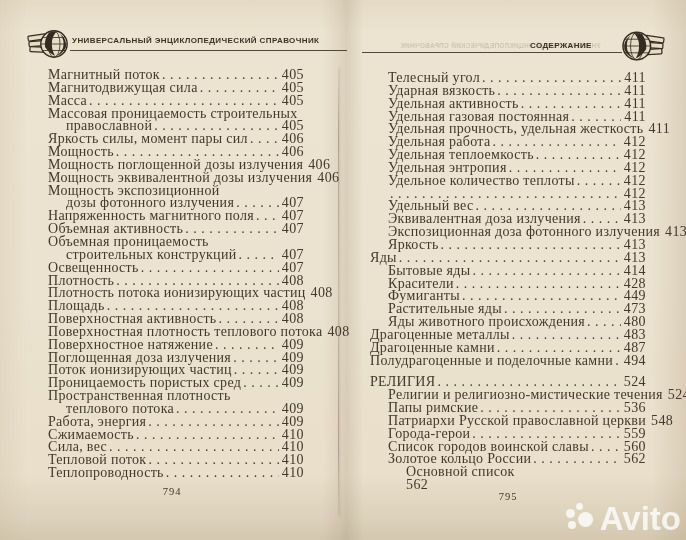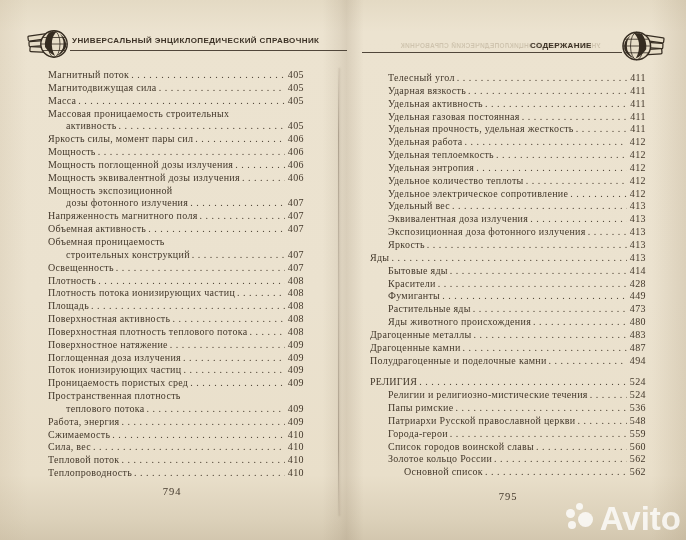--- a/index.html
+++ b/index.html
@@ -24,33 +24,33 @@
   .hdr-rule{position:absolute;height:1.4px;background:#50463a;}
   .hdr-icon{position:absolute;}
   .mirrored{transform:scaleX(-1);}
   .showthrough{
     position:absolute;left:398px;top:42px;width:205px;text-align:center;
     font-family:"Liberation Sans","DejaVu Sans",sans-serif;font-weight:bold;font-size:6.5px;
     letter-spacing:0.3px;color:#8d7d61;opacity:0.30;filter:blur(0.5px);
     transform:scaleX(-1);white-space:nowrap;overflow:hidden;
   }
   
-  .toc{position:absolute;font-size:10px;}
+  .toc{position:absolute;font-size:14px;}
   .toc-left{left:48px;top:69px;width:256px;}
   .toc-right{left:370px;top:72px;width:276px;}
   .toc-row{display:flex;align-items:baseline;height:12.85px;line-height:12.85px;white-space:nowrap;}
   .toc-row .t{flex:0 0 auto;letter-spacing:0.3px;}
   .toc-row .leader{flex:1 1 auto;overflow:hidden;margin:0 3px 0 2px;height:12.85px;}
   .toc-row .leader::after{
     content:". . . . . . . . . . . . . . . . . . . . . . . . . . . . . . . . . . . . . . . . . . . . . . . . . . . . . . . .";
     letter-spacing:0.5px;color:#4a3f31;
   }
   .toc-row .pg{flex:0 0 auto;letter-spacing:0.4px;}
   .ind1{padding-left:18px;}
-  .ind2{padding-left:34px;}
+  .ind2{padding-left:34px;flex-direction:column;}
   .toc-spacer{height:9px;}
   .folio{
     position:absolute;font-size:10.5px;letter-spacing:1px;color:#43382b;text-align:center;
   }
   .folio-left{left:44px;top:486px;width:256px;}
   .folio-right{left:370px;top:491px;width:276px;}
   
   .watermark{
     position:absolute;right:5px;bottom:2px;display:flex;align-items:center;gap:4px;
     color:rgba(255,255,255,0.78);
@@ -120,21 +120,21 @@
     </div>
     <div class="toc-row ind0">
       <span class="t">Масса</span>
       <span class="leader"></span>
       <span class="pg">405</span>
     </div>
     <div class="toc-row ind0">
       <span class="t">Массовая проницаемость строительных</span>
     </div>
     <div class="toc-row ind1">
-      <span class="t">активность</span>
+      <span class="t">православной</span>
       <span class="leader"></span>
       <span class="pg">405</span>
     </div>
     <div class="toc-row ind0">
       <span class="t">Яркость силы, момент пары сил</span>
       <span class="leader"></span>
       <span class="pg">406</span>
     </div>
     <div class="toc-row ind0">
       <span class="t">Мощность</span>
@@ -301,21 +301,20 @@
       <span class="t">Удельная энтропия</span>
       <span class="leader"></span>
       <span class="pg">412</span>
     </div>
     <div class="toc-row ind1">
       <span class="t">Удельное количество теплоты</span>
       <span class="leader"></span>
       <span class="pg">412</span>
     </div>
     <div class="toc-row ind1">
-      <span class="t">Удельное электрическое сопротивление</span>
       <span class="leader"></span>
       <span class="pg">412</span>
     </div>
     <div class="toc-row ind1">
       <span class="t">Удельный вес</span>
       <span class="leader"></span>
       <span class="pg">413</span>
     </div>
     <div class="toc-row ind1">
       <span class="t">Эквивалентная доза излучения</span>

